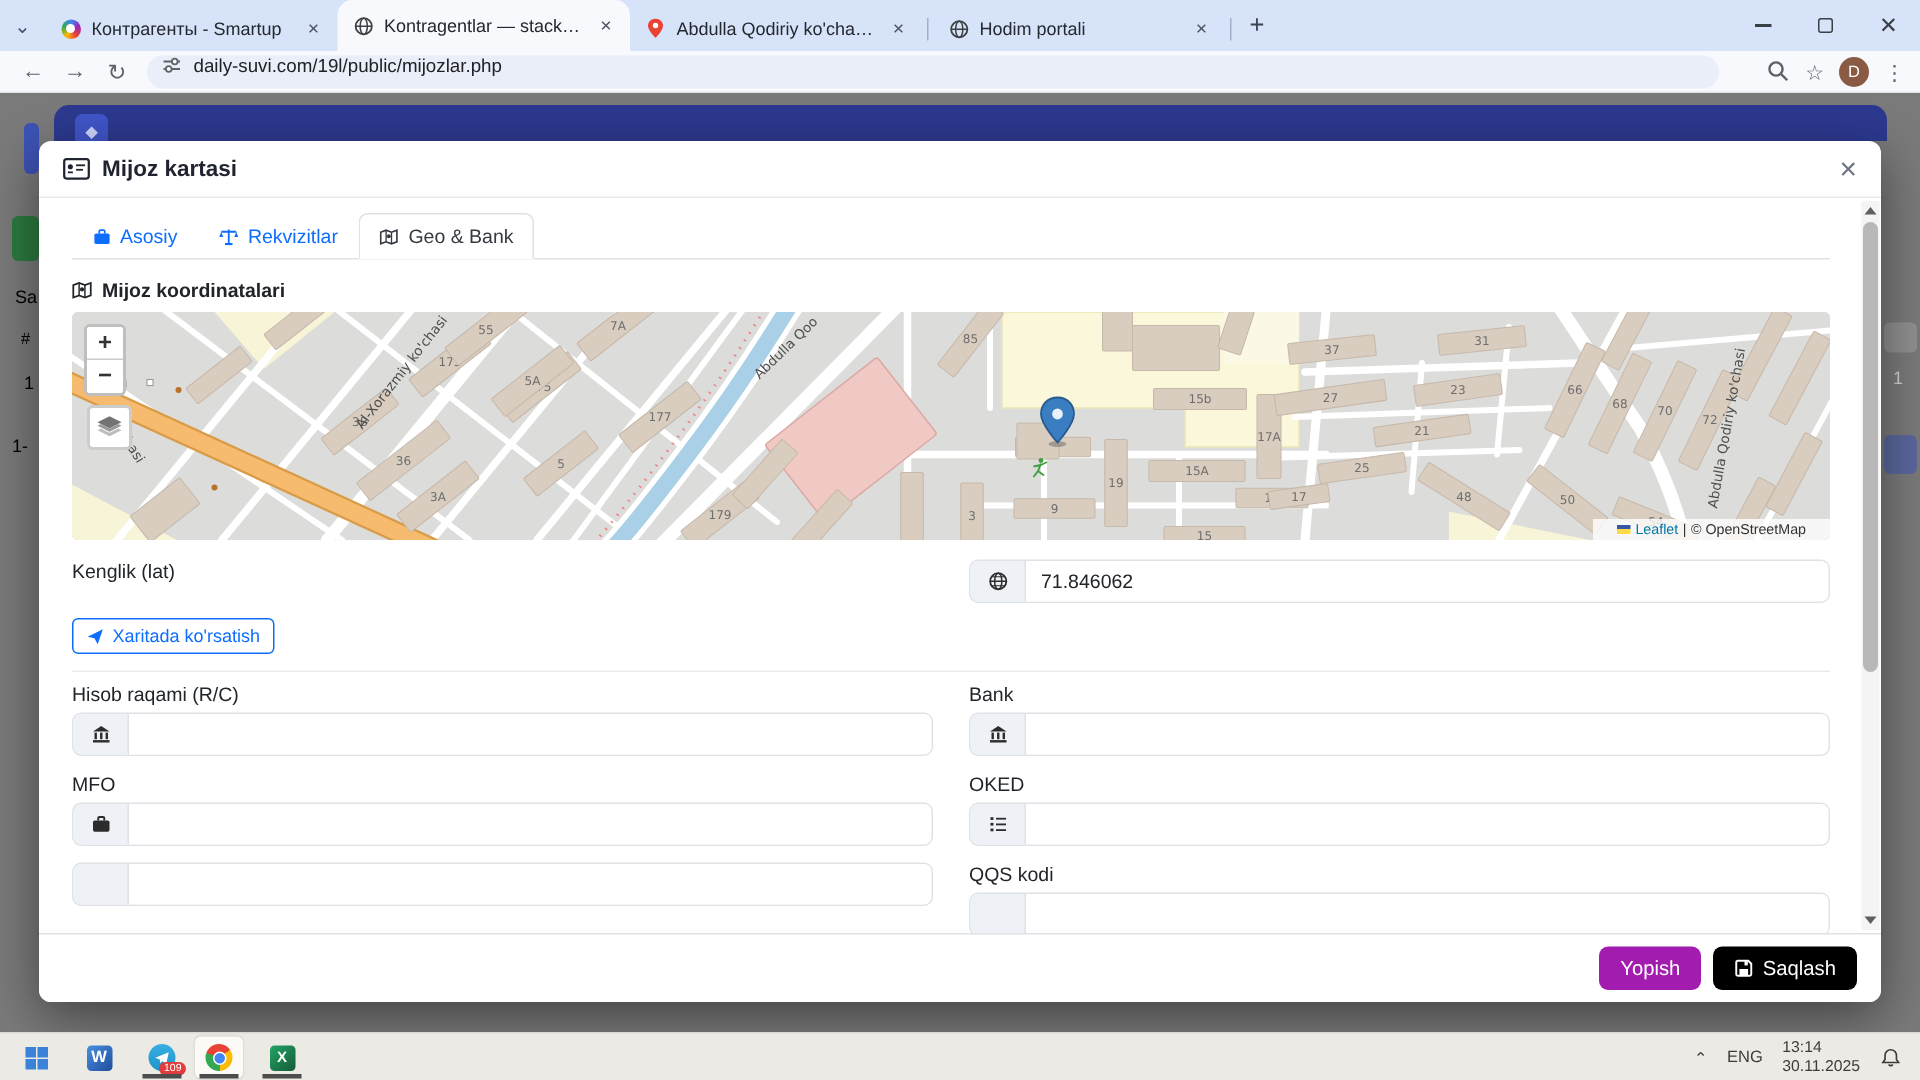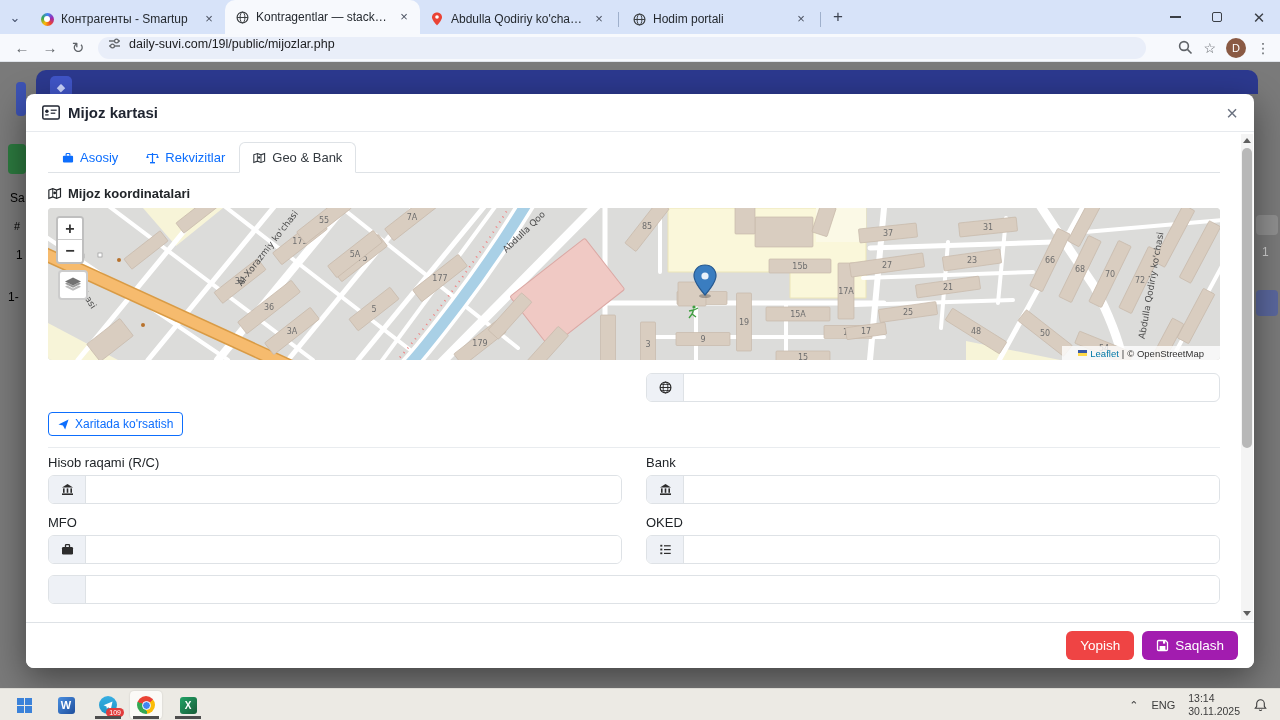--- a/index.html
+++ b/index.html
@@ -75,22 +75,22 @@
   .form-col { flex:1 1 0; }
   .f-label { font-size:13px; color:#212529; margin-bottom:5px; }
   .igroup { display:flex; height:29px; border:1px solid #dee2e6; border-radius:6px; overflow:hidden; background:#fff; }
   .iaddon { width:37px; background:#eef1f6; border-right:1px solid #dee2e6; display:flex; align-items:center; justify-content:center; color:#2c2c2c; }
   .igroup input { flex:1; border:none; outline:none; font-size:13px; color:#212529; padding:0 10px; font-family:"Liberation Sans",sans-serif; background:#fff; }
   .show-map-btn { margin-top:10px; display:inline-flex; align-items:center; gap:6px; height:24px; padding:0 9px; border:1px solid #0d6efd; color:#0d6efd; background:#fff; border-radius:4px; font-size:12px; cursor:pointer; }
   .m-hr { border:none; border-top:1px solid #e9ecef; margin:11px 0 0 0; }
 
   .m-footer { flex:0 0 46px; border-top:1px solid #dee2e6; display:flex; align-items:center; justify-content:flex-end; gap:8px; padding:0 16px; background:#fff; }
   .btn { height:29px; border:none; border-radius:6px; font-size:13.5px; color:#fff; padding:0 14px; display:inline-flex; align-items:center; gap:6px; cursor:pointer; font-family:"Liberation Sans",sans-serif; }
-  .btn-gray { background:#ef4444; }
-  .btn-blue { background:#a21caf;justify-content:space-between; }
+  .btn-gray { background:#a21caf; }
+  .btn-blue { background:#000000;justify-content:space-between; }
 
   .m-scrollbar { position:absolute; right:1px; top:40px; bottom:48px; width:12px; background:#f4f4f4; }
   .sb-arrow { position:absolute; left:0; width:12px; height:13px; display:flex; align-items:center; justify-content:center; }
   .sb-up { top:0; } .sb-down { bottom:0; }
   .tri-up { width:0; height:0; border-left:4px solid transparent; border-right:4px solid transparent; border-bottom:5px solid #5f5f5f; }
   .tri-down { width:0; height:0; border-left:4px solid transparent; border-right:4px solid transparent; border-top:5px solid #5f5f5f; }
   .sb-thumb { position:absolute; left:1px; top:14px; width:10px; height:300px; background:#b8b8b8; border-radius:5px; }
 
   
   #taskbar { position:absolute; left:0; top:688px; width:1280px; height:32px; background:#eceae4; border-top:1px solid #dcdad4; }
@@ -446,32 +446,34 @@
           <span class="flag"></span>
           <span class="leaflet-link">Leaflet</span>
           <span>|</span>
           <span>© OpenStreetMap</span>
         </div>
       </div>
 
       
       <div class="form-row">
         <div class="form-col">
+          <div class="f-label">Kenglik (lat)</div>
         </div>
         <div class="form-col">
           <div class="igroup">
             <span class="iaddon">
               <svg width="13" height="13" viewBox="0 0 13 13">
                   <circle cx="6.5" cy="6.5" r="5.4" fill="none" stroke="#2c2c2c" stroke-width="1.2"></circle>
                   <ellipse cx="6.5" cy="6.5" rx="2.4" ry="5.4" fill="none" stroke="#2c2c2c" stroke-width="1"></ellipse>
                   <line x1="1.1" y1="6.5" x2="11.9" y2="6.5" stroke="#2c2c2c" stroke-width="1"></line>
                   <line x1="1.8" y1="3.5" x2="11.2" y2="3.5" stroke="#2c2c2c" stroke-width="0.8"></line>
                   <line x1="1.8" y1="9.5" x2="11.2" y2="9.5" stroke="#2c2c2c" stroke-width="0.8"></line>
                 </svg>
             </span>
+            <input value="71.846062" style="">
           </div>
         </div>
       </div>
 
       <button class="show-map-btn">
         <svg width="11" height="11" viewBox="0 0 12 12">
             <path d="M0.5,6 L11.5,0.5 L7.8,11.5 L5.4,7 Z" fill="#0d6efd"></path>
           </svg>
         <span>Xaritada ko'rsatish</span>
       </button>
@@ -545,20 +547,29 @@
 
       <div class="form-row" style="margin-top:11px">
         <div class="form-col">
           <div class="igroup">
             <span class="iaddon">
               
             </span>
             <input value="" style="">
           </div>
         </div>
+        <div class="form-col">
+          <div class="f-label">QQS kodi</div>
+          <div class="igroup">
+            <span class="iaddon">
+              
+            </span>
+            <input value="" style="">
+          </div>
+        </div>
       </div>
     </div>
 
     <div class="m-footer">
       <button class="btn btn-gray">Yopish</button>
       <button class="btn btn-blue">
         <svg width="13" height="13" viewBox="0 0 13 13">
             <path d="M1.5,2.5 a1,1 0 0 1 1,-1 h7 l2,2 v7 a1,1 0 0 1 -1,1 h-8 a1,1 0 0 1 -1,-1 Z" fill="none" stroke="#fff" stroke-width="1.3"></path>
             <rect x="3.6" y="7" width="5.8" height="4" fill="#fff"></rect>
             <rect x="7" y="1.8" width="2.2" height="2.8" fill="#fff"></rect>

